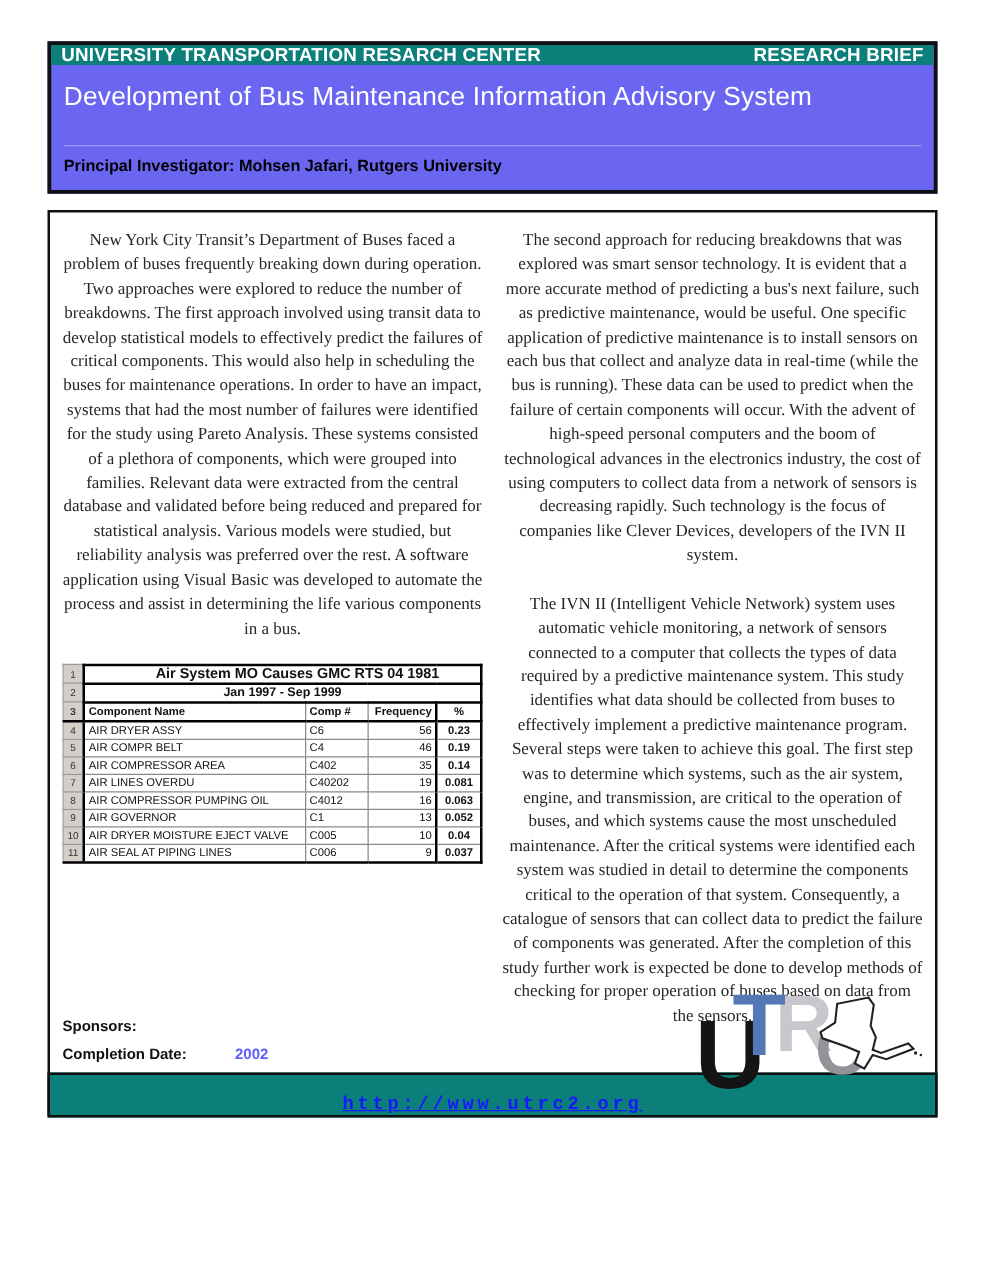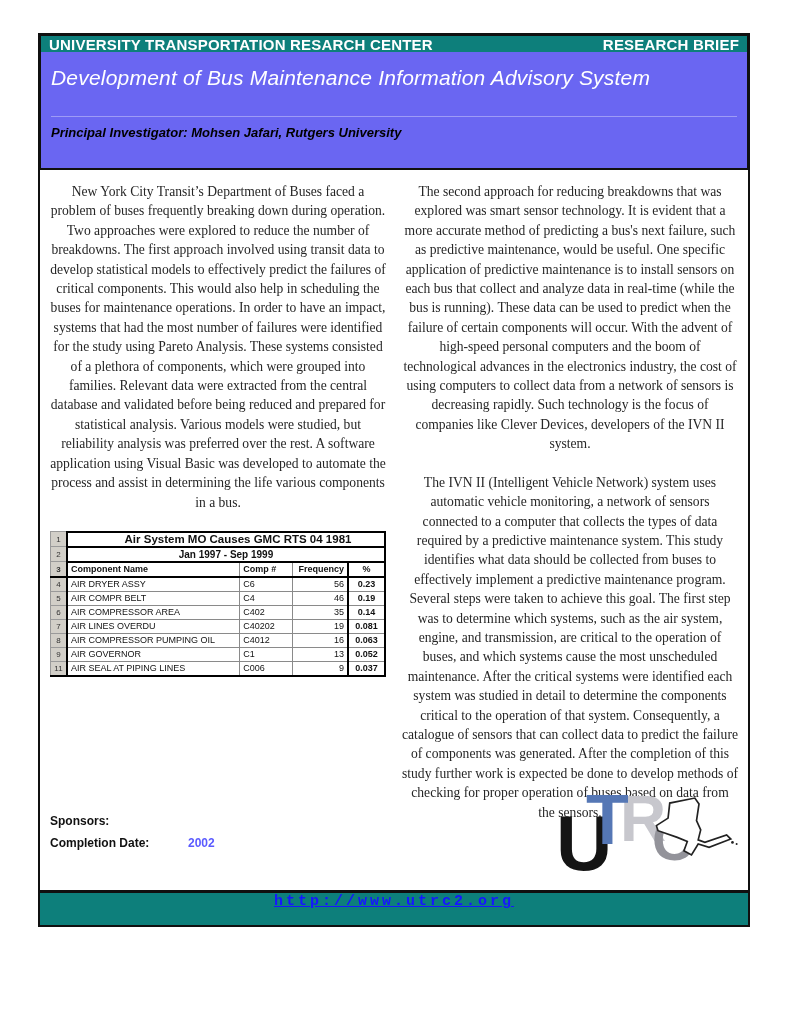--- a/index.html
+++ b/index.html
@@ -10,21 +10,21 @@
   
   .header-block{
     position:absolute;left:38px;top:33px;width:706px;
     border:3px solid #101010;background:#6a66f2;
   }
   .topbar{
     background:#0d7f7b;color:#ffffff;height:16px;
     display:flex;justify-content:space-between;align-items:center;
     padding:0 8px;font-weight:bold;font-size:15px;letter-spacing:.2px;
   }
-  .title-area{padding:14px 10px 20px 10px;font-style:italic;}
+  .title-area{padding:14px 10px 2px 10px;}
   .doc-title{color:#ffffff;font-size:21px;font-weight:normal;letter-spacing:.2px;}
   .header-divider{border-top:1px solid rgba(255,255,255,.35);margin:26px 0 8px 0;}
   .pi-line{color:#000000;font-weight:bold;font-size:13px;padding-bottom:10px;}
   
   .main-box{
     position:absolute;left:38px;top:168px;width:708px;height:720px;
     border:2px solid #101010;background:#ffffff;
   }
   .columns{
     position:absolute;left:10px;top:12px;width:688px;
@@ -64,23 +64,23 @@
   
   .logo{position:absolute;right:12px;top:622px;width:180px;height:92px;}
   .logo span{position:absolute;font-weight:bold;font-family:"Liberation Sans",sans-serif;}
   .logo .l-u{left:0px;top:6px;font-size:78px;color:#141414;z-index:3;}
   .logo .l-t{left:30px;top:-12px;font-size:70px;color:#5577b5;z-index:4;}
   .logo .l-r{left:64px;top:-10px;font-size:64px;color:#c7c7cd;z-index:1;}
   .logo .l-c{left:96px;top:14px;font-size:58px;color:#93939a;z-index:2;}
   .logo svg{position:absolute;left:92px;top:-2px;z-index:5;}
   
   .url-bar{
-    position:absolute;left:38px;top:891px;width:708px;height:32px;
+    position:absolute;left:38px;top:858px;width:708px;height:32px;
     background:#0d7f7b;border:2px solid #101010;
-    display:flex;align-items:flex-start;justify-content:center;
+    display:flex;align-items:flex-end;justify-content:center;
   }
   .url-bar a{
     font-family:"Liberation Mono","DejaVu Sans Mono",monospace;
     font-weight:bold;font-size:15px;letter-spacing:3px;
     color:#1616ff;text-decoration:underline;
   }
 </style>
 </head>
 <body>
 
@@ -152,20 +152,27 @@
           <td class="c2">C4012</td>
           <td class="c3">16</td>
           <td class="pct">0.063</td>
         </tr>
         <tr>
           <td class="num">9</td>
           <td class="c1">AIR GOVERNOR</td>
           <td class="c2">C1</td>
           <td class="c3">13</td>
           <td class="pct">0.052</td>
+        </tr>
+        <tr>
+          <td class="num">10</td>
+          <td class="c1">AIR DRYER MOISTURE EJECT VALVE</td>
+          <td class="c2">C005</td>
+          <td class="c3">10</td>
+          <td class="pct">0.04</td>
         </tr>
         <tr class="last-row">
           <td class="num">11</td>
           <td class="c1">AIR SEAL AT PIPING LINES</td>
           <td class="c2">C006</td>
           <td class="c3">9</td>
           <td class="pct">0.037</td>
         </tr>
       </tbody>
         </table>

